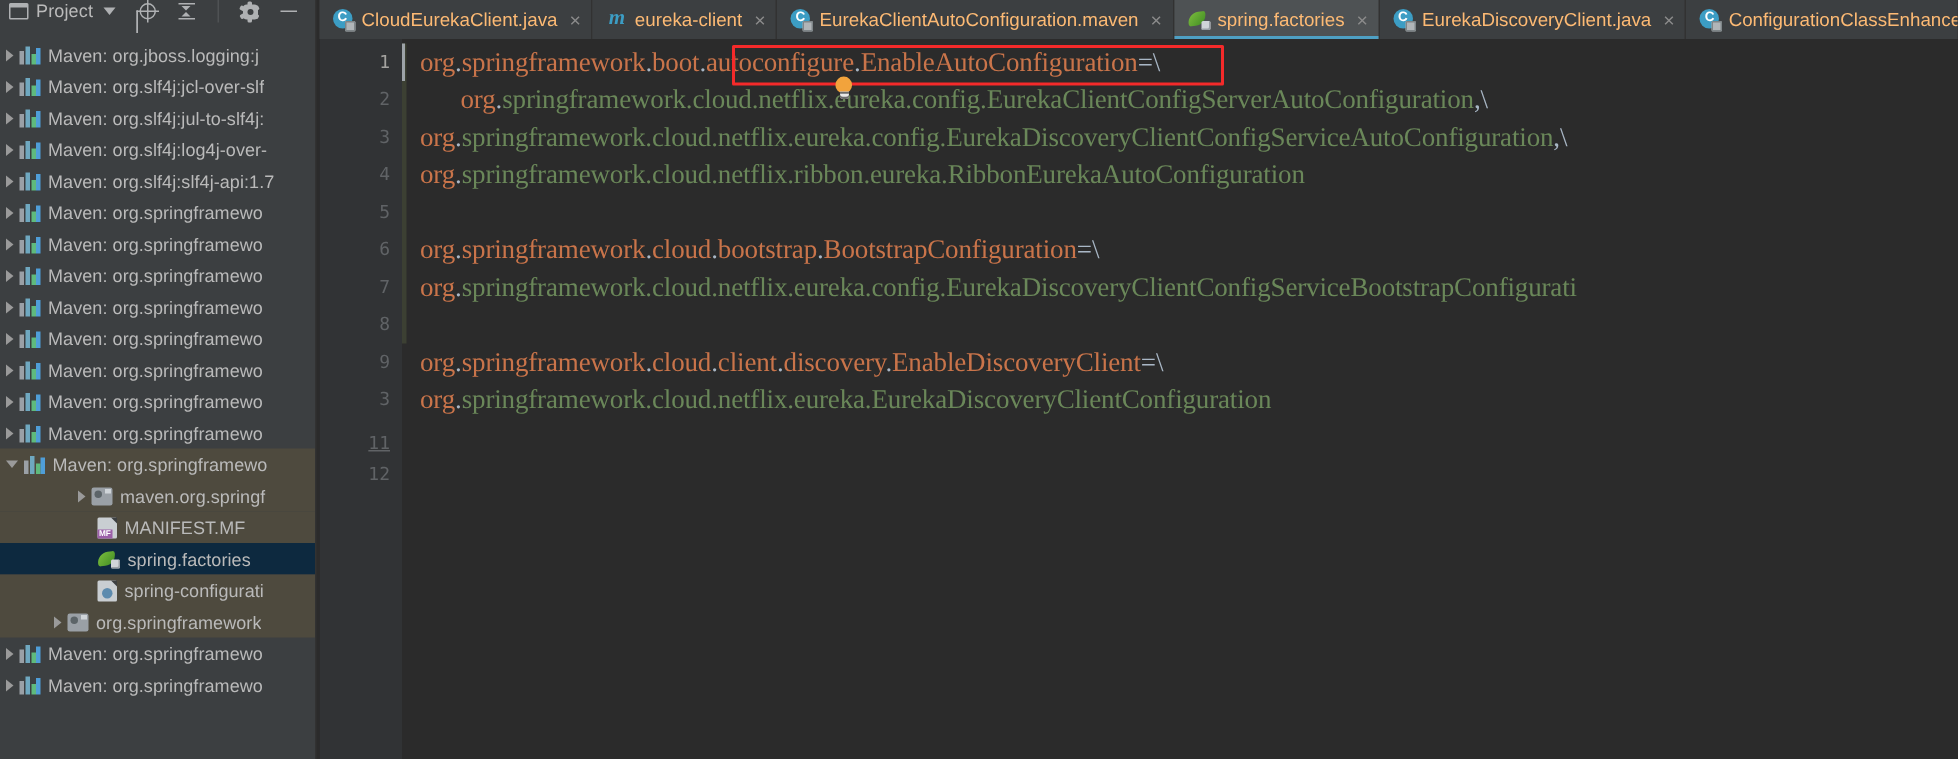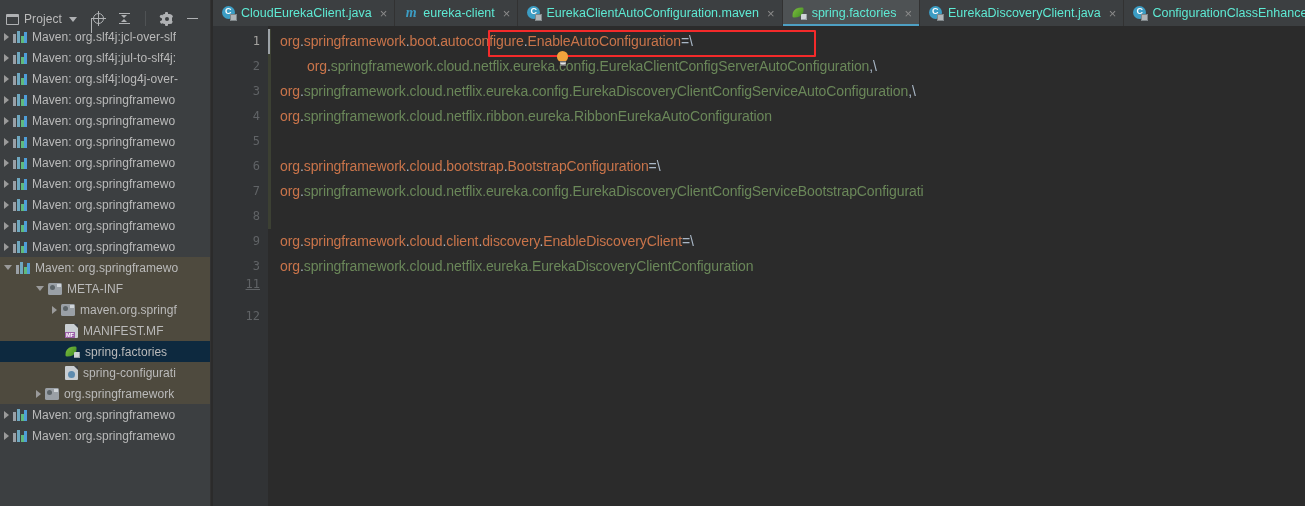--- a/index.html
+++ b/index.html
@@ -24,21 +24,21 @@
     left: 0; top: 0;
     width: 210px; height: 506px;
     background: #3C3F41;
     overflow: hidden;
   }
   .tw-header {
     position: relative;
     height: 26px;
     background: #3C3F41;
     display: flex;
-    align-items: flex-end;
+    align-items: flex-start;
     padding-left: 6px;
     box-sizing: border-box;
   }
   .tw-title-wrap {
     display: flex; align-items: center; gap: 5px;
   }
   .tw-win-icon {
     width: 13px; height: 11px;
     border: 1.4px solid #AFB1B3;
     border-top-width: 3px;
@@ -328,21 +328,21 @@
   }
   .tab.active::after {
     content: "";
     position: absolute;
     left: 0; right: 0; bottom: 0;
     height: 2px;
     background: #4EA0C4;
   }
   .tab-label {
     font-size: 12.5px;
-    color: #5eead4;
+    color: #fdba74;
     white-space: nowrap;
   }
   .tab-close {
     font-size: 13px;
     color: #8B8B8B;
     line-height: 1;
     margin-left: 3px;
   }
   
   .fi { position: relative; flex: 0 0 auto; }
@@ -451,22 +451,22 @@
   .code-lines {
     position: absolute;
     left: 67px; top: 0;
     width: 1025px; height: 480px;
     overflow: hidden;
   }
   .cline {
     height: 25px;
     line-height: 25px;
     white-space: pre;
-    font-family: Liberation Sans, sans-serif;
-    font-size: 14px;
+    font-family: Liberation Serif, serif;
+    font-size: 18px;
     letter-spacing: -.1px;
   }
   .c-key   { color: #C9744A; }
   .c-val   { color: #6A8759; }
   .c-sep   { color: #A9B7C6; }
   .c-cont  { color: #A9B7C6; }
 
   
   .annot-rect {
     position: absolute;
@@ -544,20 +544,31 @@
     <div class="tree" id="tree-container">
         <div class="tree-row">
           <span class="tree-indent" style="width:4px"></span>
           <span class="tw-arrow right"></span>
           <span class="ti ti-maven">
             <span></span>
             <span></span>
             <span></span>
             <span></span>
           </span>
+          <span class="tree-label">Maven: org.jboss.logging:j</span>
+        </div>
+        <div class="tree-row">
+          <span class="tree-indent" style="width:4px"></span>
+          <span class="tw-arrow right"></span>
+          <span class="ti ti-maven">
+            <span></span>
+            <span></span>
+            <span></span>
+            <span></span>
+          </span>
           <span class="tree-label">Maven: org.slf4j:jcl-over-slf</span>
         </div>
         <div class="tree-row">
           <span class="tree-indent" style="width:4px"></span>
           <span class="tw-arrow right"></span>
           <span class="ti ti-maven">
             <span></span>
             <span></span>
             <span></span>
             <span></span>
@@ -577,20 +588,31 @@
         </div>
         <div class="tree-row">
           <span class="tree-indent" style="width:4px"></span>
           <span class="tw-arrow right"></span>
           <span class="ti ti-maven">
             <span></span>
             <span></span>
             <span></span>
             <span></span>
           </span>
+          <span class="tree-label">Maven: org.slf4j:slf4j-api:1.7</span>
+        </div>
+        <div class="tree-row">
+          <span class="tree-indent" style="width:4px"></span>
+          <span class="tw-arrow right"></span>
+          <span class="ti ti-maven">
+            <span></span>
+            <span></span>
+            <span></span>
+            <span></span>
+          </span>
           <span class="tree-label">Maven: org.springframewo</span>
         </div>
         <div class="tree-row">
           <span class="tree-indent" style="width:4px"></span>
           <span class="tw-arrow right"></span>
           <span class="ti ti-maven">
             <span></span>
             <span></span>
             <span></span>
             <span></span>
@@ -666,26 +688,20 @@
         <div class="tree-row hl-olive">
           <span class="tree-indent" style="width:4px"></span>
           <span class="tw-arrow"></span>
           <span class="ti ti-maven">
             <span></span>
             <span></span>
             <span></span>
             <span></span>
           </span>
           <span class="tree-label">Maven: org.springframewo</span>
-        </div>
-        <div class="tree-row hl-olive">
-          <span class="tree-indent" style="width:36px"></span>
-          <span class="tw-arrow"></span>
-          <span class="ti ti-folder"></span>
-          <span class="tree-label">META-INF</span>
         </div>
         <div class="tree-row hl-olive">
           <span class="tree-indent" style="width:52px"></span>
           <span class="tw-arrow right"></span>
           <span class="ti ti-folder"></span>
           <span class="tree-label">maven.org.springf</span>
         </div>
         <div class="tree-row hl-olive">
           <span class="tree-indent" style="width:52px"></span>
           <span class="tw-arrow none"></span>
@@ -784,21 +800,21 @@
           <div class="gutter-num current" style="top: 3px;">1</div>
           <div class="gutter-num" style="top: 28px;">2</div>
           <div class="gutter-num" style="top: 53px;">3</div>
           <div class="gutter-num" style="top: 78px;">4</div>
           <div class="gutter-num" style="top: 103px;">5</div>
           <div class="gutter-num" style="top: 128px;">6</div>
           <div class="gutter-num" style="top: 153px;">7</div>
           <div class="gutter-num" style="top: 178px;">8</div>
           <div class="gutter-num" style="top: 203px;">9</div>
           <div class="gutter-num" style="top: 228px;">3</div>
-          <div class="gutter-num" style="top: 246px; text-decoration: underline;">11</div>
+          <div class="gutter-num" style="top: 257px; text-decoration: underline;">11</div>
           <div class="gutter-num" style="top: 278px;">12</div>
         </div>
       <div class="gutter-edge"></div>
       <div class="fold-strip" id="fold-strip" style="top: 3px; height: 200px;"></div>
       <div class="caret-line-bar" id="caret-bar" style="top: 3px;"></div>
       <div class="code-lines" id="code-lines">
           <div class="cline" style="margin-top: 3px;"><span class="c-key">org</span><span class="c-sep">.</span><span class="c-key">springframework</span><span class="c-sep">.</span><span class="c-key">boot</span><span class="c-sep">.</span><span class="c-key">autoconfigure</span><span class="c-sep">.</span><span class="c-key">EnableAutoConfiguration</span><span class="c-sep">=</span><span class="c-cont">\</span></div>
           <div class="cline" style="margin-top: 0px; margin-left: 27px;"><span class="c-key">org</span><span class="c-sep">.</span><span class="c-val">springframework.cloud.netflix.eureka.config.EurekaClientConfigServerAutoConfiguration</span><span class="c-sep">,</span><span class="c-cont">\</span></div>
           <div class="cline" style="margin-top: 0px;"><span class="c-key">org</span><span class="c-sep">.</span><span class="c-val">springframework.cloud.netflix.eureka.config.EurekaDiscoveryClientConfigServiceAutoConfiguration</span><span class="c-sep">,</span><span class="c-cont">\</span></div>
           <div class="cline" style="margin-top: 0px;"><span class="c-key">org</span><span class="c-sep">.</span><span class="c-val">springframework.cloud.netflix.ribbon.eureka.RibbonEurekaAutoConfiguration</span></div>

